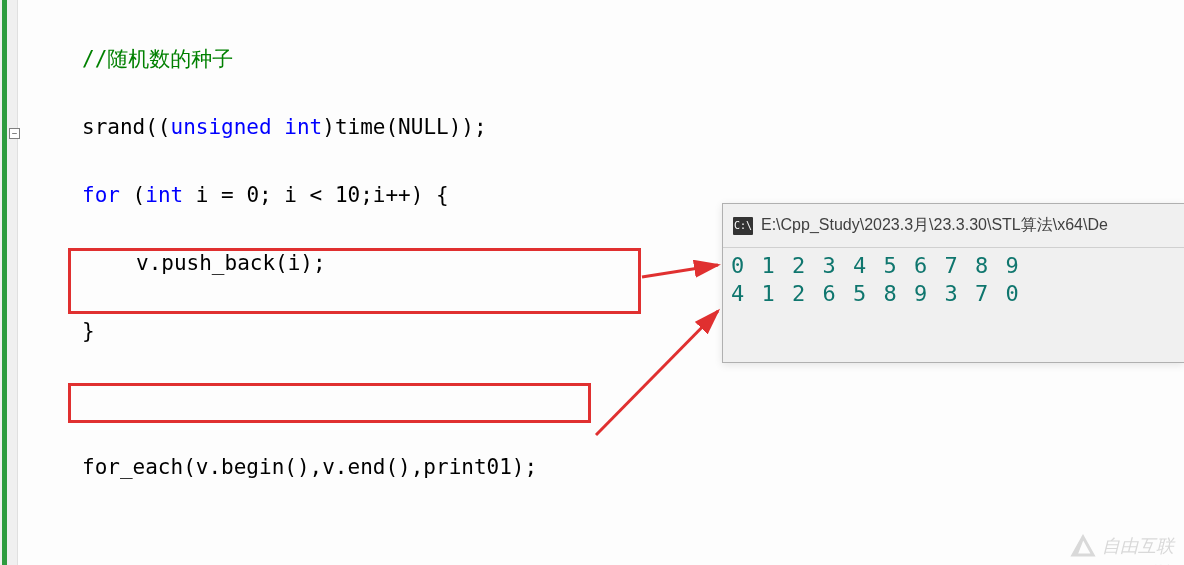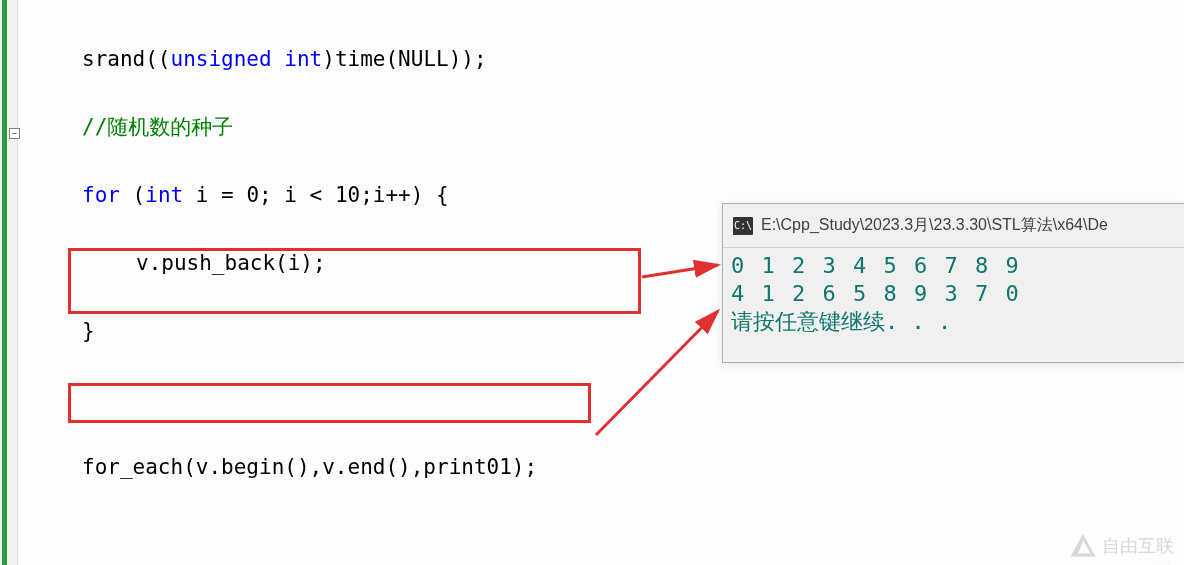--- a/index.html
+++ b/index.html
@@ -110,20 +110,21 @@
     position: absolute;
     pointer-events: none;
   }
   .watermark {
     position: absolute;
     right: 10px;
     bottom: 6px;
     font-size: 18px;
     color: rgba(150,150,150,0.35);
     font-family: "Microsoft YaHei", sans-serif;
+    font-style: italic;
     display: flex;
     align-items: center;
     gap: 6px;
   }
   .watermark-sub {
     position: absolute;
     right: 10px;
     bottom: -12px;
     font-size: 10px;
     color: rgba(150,150,150,0.3);
@@ -131,22 +132,22 @@
 </style>
 </head>
 <body>
 
 <div class="gutter">
   <div class="green-bar"></div>
   <div class="fold-marker">−</div>
 </div>
 
 <div class="code-area">
+<span class="code-line indent1"><span class="comment">//随机数的种子</span></span>
 <span class="code-line indent1"><span>srand((</span><span class="keyword">unsigned</span><span> </span><span class="keyword">int</span><span>)time(NULL));</span></span>
-<span class="code-line indent1"><span class="comment">//随机数的种子</span></span>
 <span class="code-line indent1"><span class="keyword">for</span><span> (</span><span class="keyword">int</span><span> i = 0; i &lt; 10;i++) {</span></span>
 <span class="code-line indent2">v.push_back(i);</span>
 <span class="code-line indent1">}</span>
 <span class="code-line indent1"> </span>
 <span class="code-line indent1">for_each(v.begin(),v.end(),print01);</span>
 
 
 
 
 
@@ -176,21 +177,20 @@
 </svg>
 
 <div class="console-window">
   <div class="console-title">
     <span class="console-icon">C:\</span>
     <span>E:\Cpp_Study\2023.3月\23.3.30\STL算法\x64\De</span>
   </div>
   <div class="console-body">
     <div>0 1 2 3 4 5 6 7 8 9</div>
     <div>4 1 2 6 5 8 9 3 7 0</div>
-    <div style="letter-spacing:0;">请按任意键继续. . .</div>
   </div>
 </div>
 
 <div class="watermark">
   <svg width="26" height="26">
       <path d="M3 22 L13 4 L23 22 Z M13 4 L6 22" fill="none" stroke="rgba(150,150,150,0.35)" stroke-width="3"></path>
     </svg>
   <span>自由互联</span>
 </div>
 <div class="watermark-sub">@51CTO博客</div>

